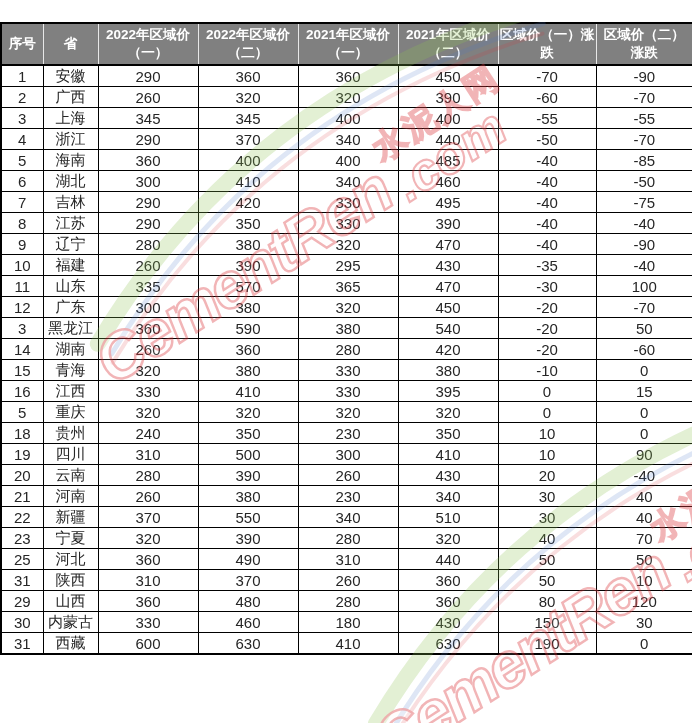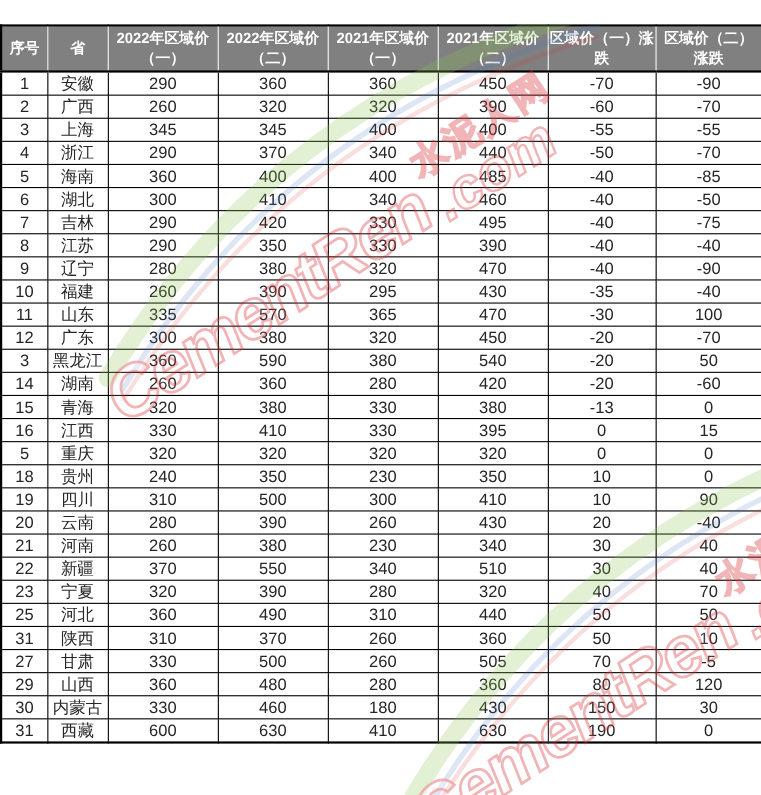--- a/index.html
+++ b/index.html
@@ -262,21 +262,21 @@
           <td>-60</td>
         </tr>
 
         <tr>
           <td>15</td>
           <td>青海</td>
           <td>320</td>
           <td>380</td>
           <td>330</td>
           <td>380</td>
-          <td>-13</td>
+          <td>-10</td>
           <td>0</td>
         </tr>
 
         <tr>
           <td>16</td>
           <td>江西</td>
           <td>330</td>
           <td>410</td>
           <td>330</td>
           <td>395</td>
@@ -377,30 +377,20 @@
           <td>31</td>
           <td>陕西</td>
           <td>310</td>
           <td>370</td>
           <td>260</td>
           <td>360</td>
           <td>50</td>
           <td>10</td>
         </tr>
 
-        <tr>
-          <td>27</td>
-          <td>甘肃</td>
-          <td>330</td>
-          <td>500</td>
-          <td>260</td>
-          <td>505</td>
-          <td>70</td>
-          <td>-5</td>
-        </tr>
 
 
         <tr>
           <td>29</td>
           <td>山西</td>
           <td>360</td>
           <td>480</td>
           <td>280</td>
           <td>360</td>
           <td>80</td>

